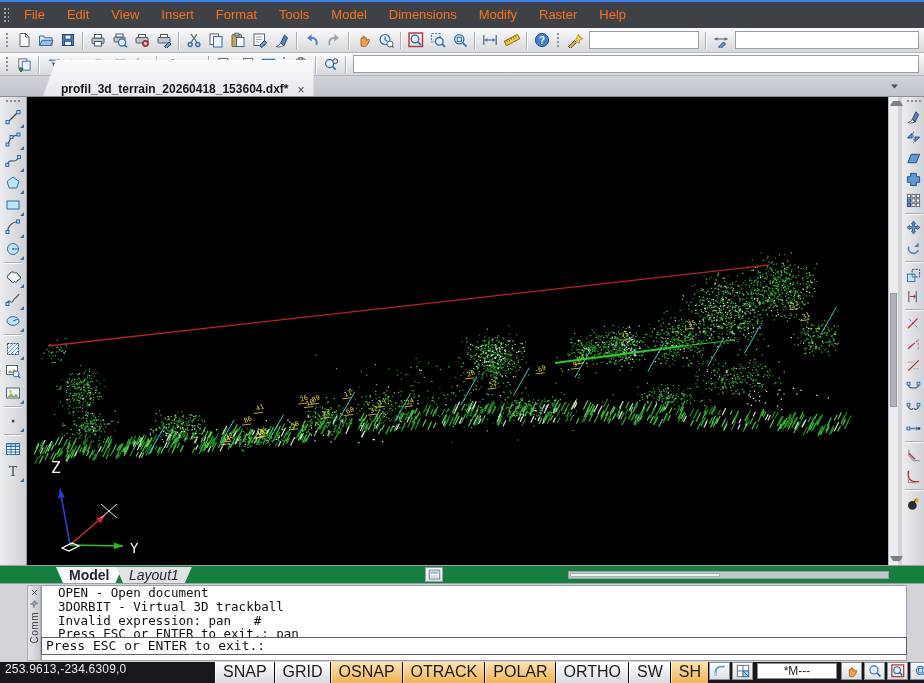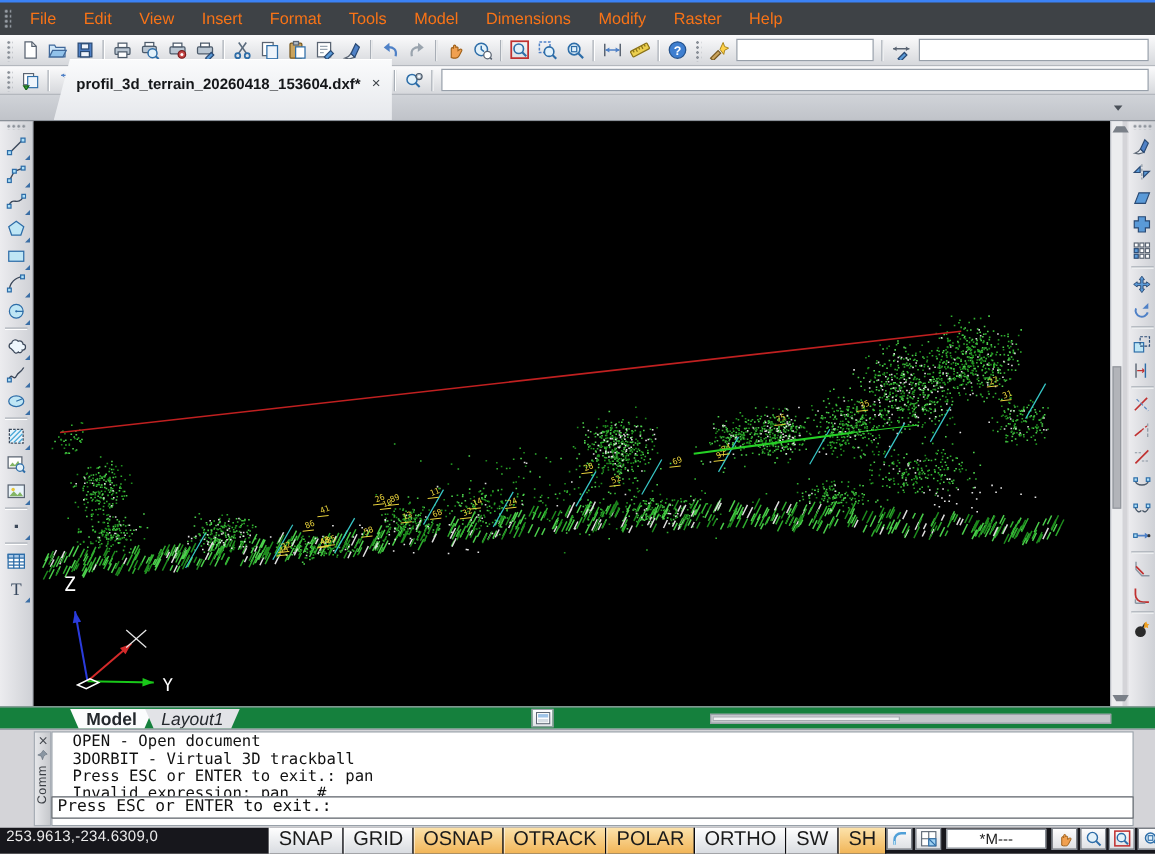--- a/index.html
+++ b/index.html
@@ -26,21 +26,21 @@
          background-image:radial-gradient(#8a9098 1px,transparent 1.2px);background-size:4px 4px;}
   .tfield{background:#fff;border:1px solid #98a0aa;height:16px;margin:0 3px;flex:0 0 auto;}
   .tfield.grow{flex:1 1 auto;}
   .dd{position:absolute;right:0;bottom:0;width:0;height:0;
       border-left:4px solid transparent;border-bottom:4px solid #3a6ea5;}
   .gray{opacity:.45;filter:grayscale(.8);}
 
   
   .tabbar{height:21px;background:linear-gradient(#d0d3d8,#c0c3c9);border-bottom:1px solid #8a9098;
           position:relative;display:flex;align-items:flex-end;flex:0 0 auto;box-sizing:border-box;}
-  .doc-tab{height:36px;margin-left:43px;padding:13px 9px 0 18px;display:flex;align-items:flex-start;
+  .doc-tab{height:36px;margin-left:43px;padding:0 9px 0 18px;display:flex;align-items:flex-end;
            background:linear-gradient(#fafbfc,#e6e8ec);font-size:12px;font-weight:bold;color:#15171a;
            clip-path:polygon(13px 0,100% 0,100% 100%,0 100%);box-shadow:inset 0 1px 0 #fff;}
   .tab-close{margin-left:9px;color:#3c4248;font-weight:normal;font-size:12px;line-height:12px;}
   .tab-dd{position:absolute;right:22px;top:4px;width:16px;height:13px;display:flex;
           align-items:center;justify-content:center;}
 
   
   .main{display:flex;height:468px;flex:0 0 auto;}
   .vtb{background:linear-gradient(90deg,#ececef,#cfd1d6);display:flex;flex-direction:column;
        align-items:center;padding-top:1px;box-sizing:border-box;}
@@ -812,22 +812,22 @@
       <div class="rail-pin" id="railpin">
           <svg viewBox="0 0 16 16" width="10" height="10">
             <path d="M9 2l5 5-2 .5L9.5 10 8 14 6.5 9.5 2 8l4-2z" fill="#8a96a2" stroke="#5a6472" stroke-width="0.7"></path>
           </svg>
         </div>
       <div class="rail-label">Comm</div>
     </div>
     <div class="chist" id="chist">
         <div>OPEN - Open document</div>
         <div>3DORBIT - Virtual 3D trackball</div>
+        <div>Invalid expression: pan   #</div>
         <div>Press ESC or ENTER to exit.: pan</div>
-        <div>Invalid expression: pan   #</div>
       </div>
     <div class="cinput">Press ESC or ENTER to exit.:</div>
   </div>
 
   <div class="statusbar">
     <div class="coords">253.9613,-234.6309,0</div>
     <div class="toggles" id="toggles">
         <div class="toggle">SNAP</div>
         <div class="toggle">GRID</div>
         <div class="toggle on">OSNAP</div>

